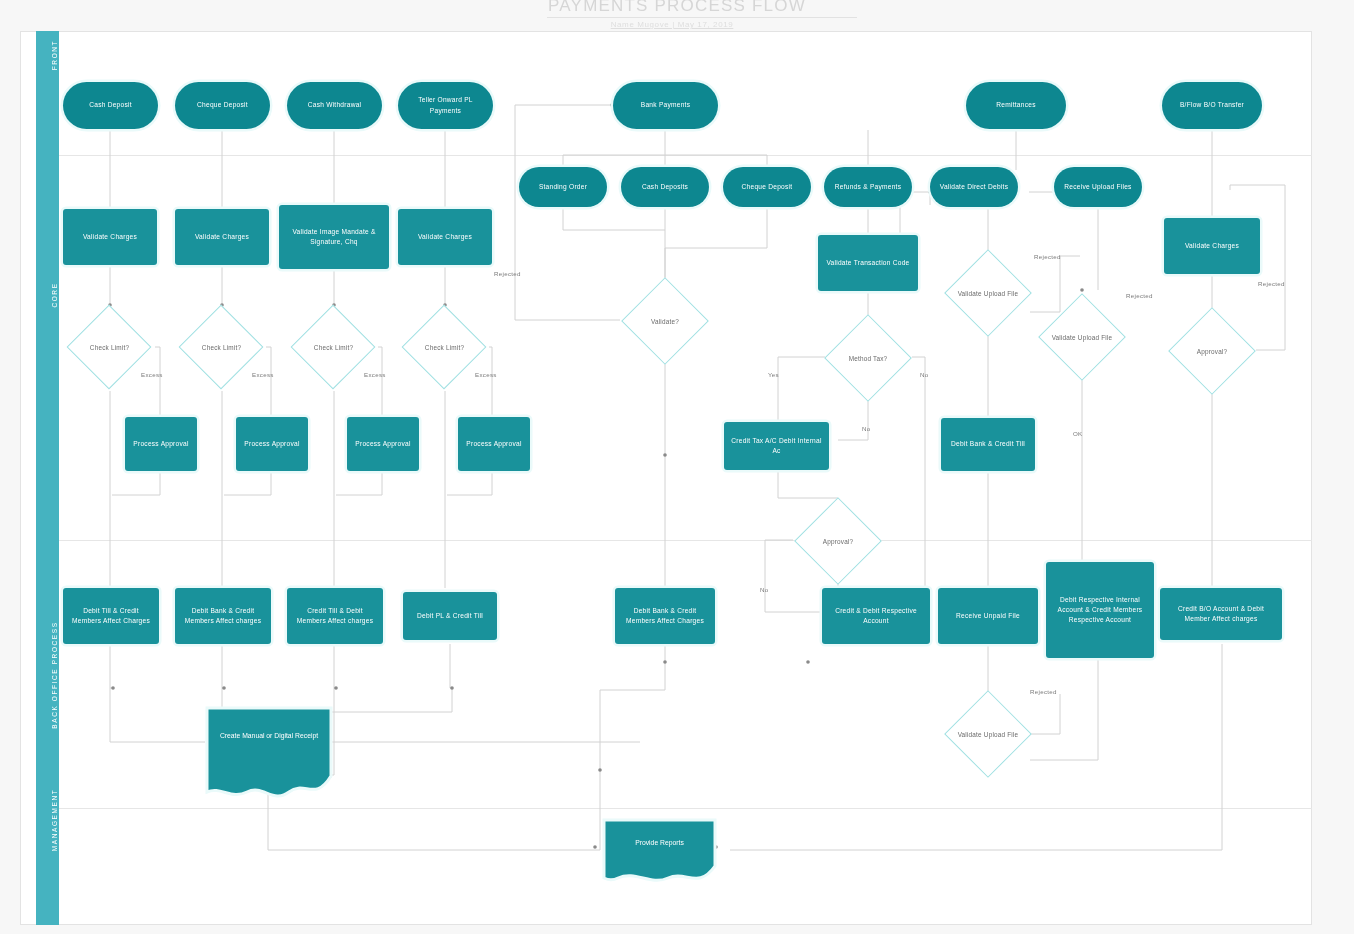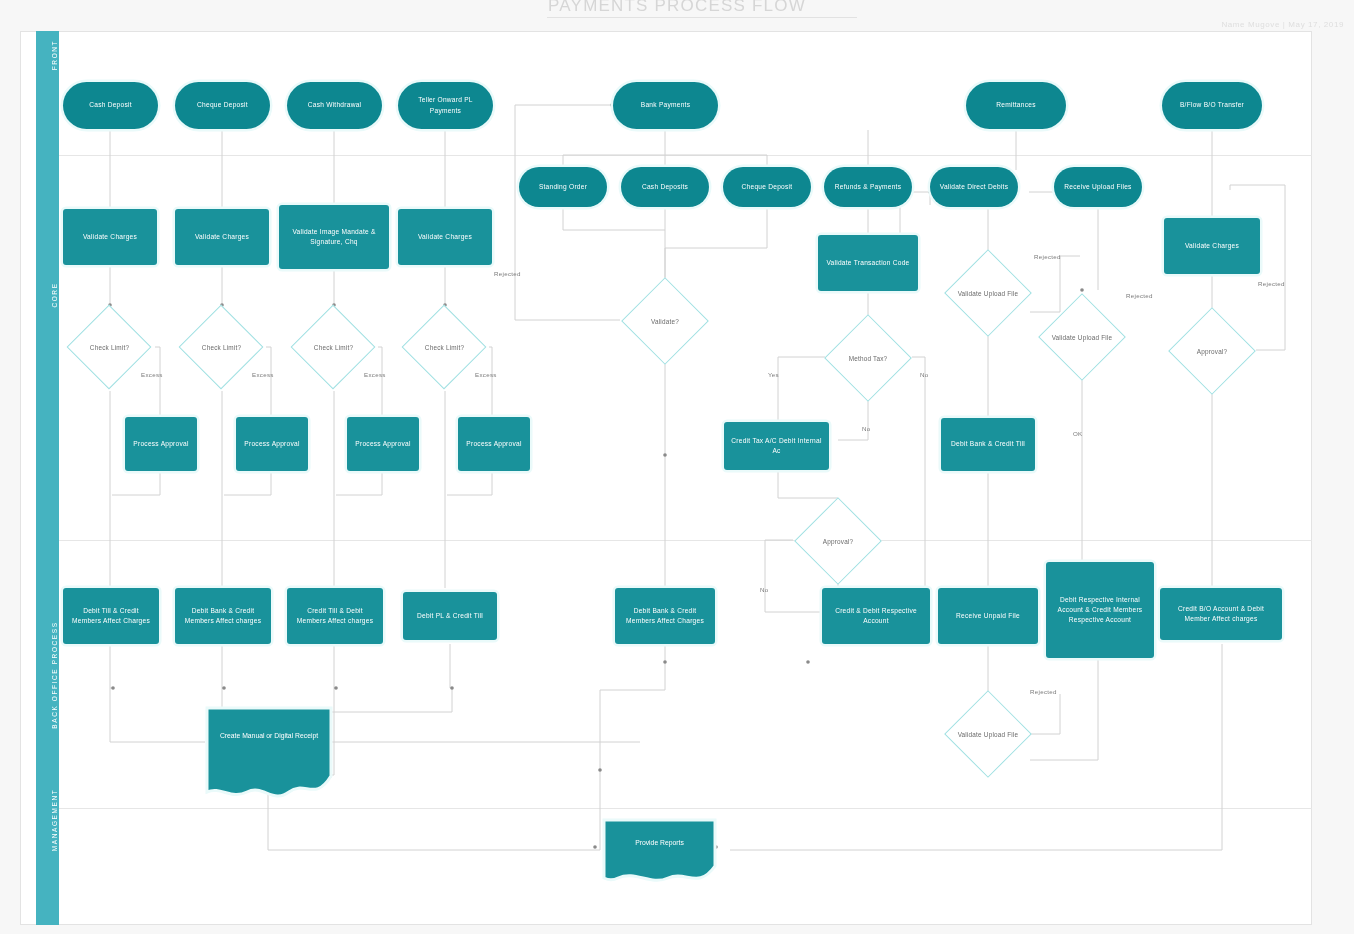--- a/index.html
+++ b/index.html
@@ -2,22 +2,22 @@
 <html><head>
 <meta charset="utf-8">
 <style>
   html,body{margin:0;padding:0;background:#f5f5f5;}
   body{font-family:"Liberation Sans",sans-serif;}
   #page{position:relative;width:1354px;height:934px;background:#f7f7f7;overflow:hidden;}
 
   .hdr-title{position:absolute;left:0;right:0;top:-4px;text-align:center;
     font-size:17px;letter-spacing:1.2px;color:#d6d6d6;font-weight:400;}
   .hdr-rule{position:absolute;left:547px;top:17px;width:310px;height:1px;background:#e2e2e2;}
-  .hdr-sub{position:absolute;left:0;right:10px;top:20px;text-align:right;font-size:8px;
-    letter-spacing:.6px;color:#dedede;}
+  .hdr-sub{position:absolute;left:0;right:10px;top:20px;text-align:center;font-size:8px;
+    letter-spacing:.6px;color:#dedede;text-decoration:underline;}
 
   .frame{position:absolute;left:20px;top:31px;width:1292px;height:894px;
     border:1px solid #e3e3e3;background:#fff;box-sizing:border-box;}
   .lanebar{position:absolute;left:36px;top:31px;width:23px;height:894px;background:#45b3c0;}
   .laneline{position:absolute;left:59px;height:1px;background:#e6e6e6;width:1253px;}
   .lanelabel{position:absolute;width:200px;text-align:center;color:#fff;font-size:6.5px;
     letter-spacing:1.6px;transform-origin:0 0;transform:rotate(-90deg);white-space:nowrap;}
 
   
   .node{position:absolute;background:#0f8c96;color:#fff;display:flex;align-items:center;

